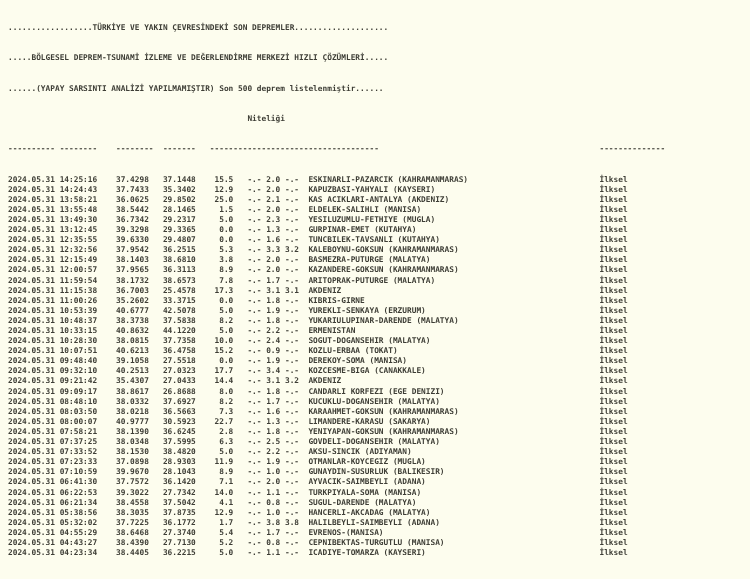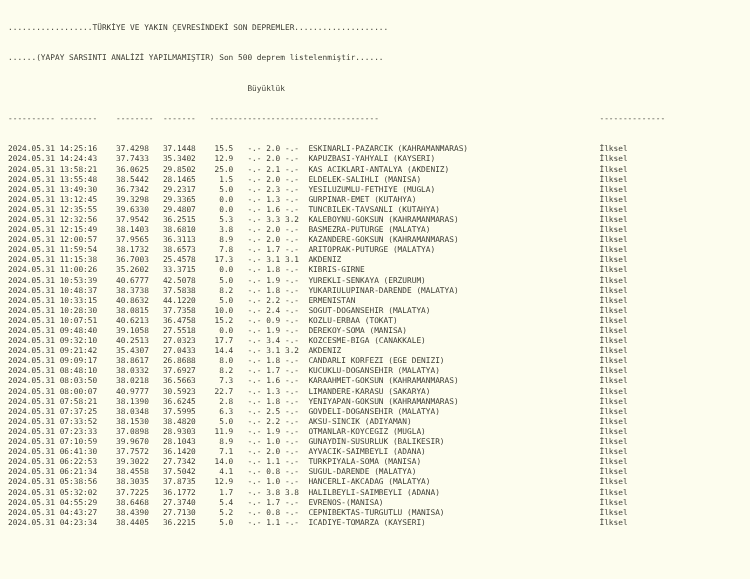--- a/index.html
+++ b/index.html
@@ -7,32 +7,34 @@
     padding: 0;
     width: 750px;
     height: 579px;
     overflow: hidden;
   }
   .screen {
     width: 750px;
     height: 579px;
     box-sizing: border-box;
     padding: 3px 8px 0 8px;
+    font-weight: bold;
   }
   .mono {
     font-family: "DejaVu Sans Mono", "Liberation Mono", monospace;
     font-size: 7.8px;
     line-height: 10.1px;
     white-space: pre;
     letter-spacing: 0;
   }
   .line { height: 10.1px; }
 </style>
 </head>
 <body style="background: rgb(253, 253, 238); color: rgb(61, 61, 53);">
 
 <div class="screen mono">
   <div class="line">..................TÜRKİYE VE YAKIN ÇEVRESİNDEKİ SON DEPREMLER....................</div>
+  <div class="line">.....BÖLGESEL DEPREM-TSUNAMİ İZLEME VE DEĞERLENDİRME MERKEZİ HIZLI ÇÖZÜMLERİ.....</div>
   <div class="line">......(YAPAY SARSINTI ANALİZİ YAPILMAMIŞTIR) Son 500 deprem listelenmiştir......</div>
-  <div class="line" id="magnitude-label-line">                                                   Büyüklük</div>
+  <div class="line" id="magnitude-label-line">                                                   Niteliği</div>
   <div class="line" id="header-underline">---------- --------    --------  -------   ------------------------------------                                               --------------</div>
   <div id="rows"><div class="line">2024.05.31 14:25:16    37.4298   37.1448    15.5   -.- 2.0 -.-  ESKINARLI-PAZARCIK (KAHRAMANMARAS)                            İlksel</div><div class="line">2024.05.31 14:24:43    37.7433   35.3402    12.9   -.- 2.0 -.-  KAPUZBASI-YAHYALI (KAYSERI)                                   İlksel</div><div class="line">2024.05.31 13:58:21    36.0625   29.8502    25.0   -.- 2.1 -.-  KAS ACIKLARI-ANTALYA (AKDENIZ)                                İlksel</div><div class="line">2024.05.31 13:55:48    38.5442   28.1465     1.5   -.- 2.0 -.-  ELDELEK-SALIHLI (MANISA)                                      İlksel</div><div class="line">2024.05.31 13:49:30    36.7342   29.2317     5.0   -.- 2.3 -.-  YESILUZUMLU-FETHIYE (MUGLA)                                   İlksel</div><div class="line">2024.05.31 13:12:45    39.3298   29.3365     0.0   -.- 1.3 -.-  GURPINAR-EMET (KUTAHYA)                                       İlksel</div><div class="line">2024.05.31 12:35:55    39.6330   29.4807     0.0   -.- 1.6 -.-  TUNCBILEK-TAVSANLI (KUTAHYA)                                  İlksel</div><div class="line">2024.05.31 12:32:56    37.9542   36.2515     5.3   -.- 3.3 3.2  KALEBOYNU-GOKSUN (KAHRAMANMARAS)                              İlksel</div><div class="line">2024.05.31 12:15:49    38.1403   38.6810     3.8   -.- 2.0 -.-  BASMEZRA-PUTURGE (MALATYA)                                    İlksel</div><div class="line">2024.05.31 12:00:57    37.9565   36.3113     8.9   -.- 2.0 -.-  KAZANDERE-GOKSUN (KAHRAMANMARAS)                              İlksel</div><div class="line">2024.05.31 11:59:54    38.1732   38.6573     7.8   -.- 1.7 -.-  ARITOPRAK-PUTURGE (MALATYA)                                   İlksel</div><div class="line">2024.05.31 11:15:38    36.7003   25.4578    17.3   -.- 3.1 3.1  AKDENIZ                                                       İlksel</div><div class="line">2024.05.31 11:00:26    35.2602   33.3715     0.0   -.- 1.8 -.-  KIBRIS-GIRNE                                                  İlksel</div><div class="line">2024.05.31 10:53:39    40.6777   42.5078     5.0   -.- 1.9 -.-  YUREKLI-SENKAYA (ERZURUM)                                     İlksel</div><div class="line">2024.05.31 10:48:37    38.3738   37.5838     8.2   -.- 1.8 -.-  YUKARIULUPINAR-DARENDE (MALATYA)                              İlksel</div><div class="line">2024.05.31 10:33:15    40.8632   44.1220     5.0   -.- 2.2 -.-  ERMENISTAN                                                    İlksel</div><div class="line">2024.05.31 10:28:30    38.0815   37.7358    10.0   -.- 2.4 -.-  SOGUT-DOGANSEHIR (MALATYA)                                    İlksel</div><div class="line">2024.05.31 10:07:51    40.6213   36.4758    15.2   -.- 0.9 -.-  KOZLU-ERBAA (TOKAT)                                           İlksel</div><div class="line">2024.05.31 09:48:40    39.1058   27.5518     0.0   -.- 1.9 -.-  DEREKOY-SOMA (MANISA)                                         İlksel</div><div class="line">2024.05.31 09:32:10    40.2513   27.0323    17.7   -.- 3.4 -.-  KOZCESME-BIGA (CANAKKALE)                                     İlksel</div><div class="line">2024.05.31 09:21:42    35.4307   27.0433    14.4   -.- 3.1 3.2  AKDENIZ                                                       İlksel</div><div class="line">2024.05.31 09:09:17    38.8617   26.8688     8.0   -.- 1.8 -.-  CANDARLI KORFEZI (EGE DENIZI)                                 İlksel</div><div class="line">2024.05.31 08:48:10    38.0332   37.6927     8.2   -.- 1.7 -.-  KUCUKLU-DOGANSEHIR (MALATYA)                                  İlksel</div><div class="line">2024.05.31 08:03:50    38.0218   36.5663     7.3   -.- 1.6 -.-  KARAAHMET-GOKSUN (KAHRAMANMARAS)                              İlksel</div><div class="line">2024.05.31 08:00:07    40.9777   30.5923    22.7   -.- 1.3 -.-  LIMANDERE-KARASU (SAKARYA)                                    İlksel</div><div class="line">2024.05.31 07:58:21    38.1390   36.6245     2.8   -.- 1.8 -.-  YENIYAPAN-GOKSUN (KAHRAMANMARAS)                              İlksel</div><div class="line">2024.05.31 07:37:25    38.0348   37.5995     6.3   -.- 2.5 -.-  GOVDELI-DOGANSEHIR (MALATYA)                                  İlksel</div><div class="line">2024.05.31 07:33:52    38.1530   38.4820     5.0   -.- 2.2 -.-  AKSU-SINCIK (ADIYAMAN)                                        İlksel</div><div class="line">2024.05.31 07:23:33    37.0898   28.9303    11.9   -.- 1.9 -.-  OTMANLAR-KOYCEGIZ (MUGLA)                                     İlksel</div><div class="line">2024.05.31 07:10:59    39.9670   28.1043     8.9   -.- 1.0 -.-  GUNAYDIN-SUSURLUK (BALIKESIR)                                 İlksel</div><div class="line">2024.05.31 06:41:30    37.7572   36.1420     7.1   -.- 2.0 -.-  AYVACIK-SAIMBEYLI (ADANA)                                     İlksel</div><div class="line">2024.05.31 06:22:53    39.3022   27.7342    14.0   -.- 1.1 -.-  TURKPIYALA-SOMA (MANISA)                                      İlksel</div><div class="line">2024.05.31 06:21:34    38.4558   37.5042     4.1   -.- 0.8 -.-  SUGUL-DARENDE (MALATYA)                                       İlksel</div><div class="line">2024.05.31 05:38:56    38.3035   37.8735    12.9   -.- 1.0 -.-  HANCERLI-AKCADAG (MALATYA)                                    İlksel</div><div class="line">2024.05.31 05:32:02    37.7225   36.1772     1.7   -.- 3.8 3.8  HALILBEYLI-SAIMBEYLI (ADANA)                                  İlksel</div><div class="line">2024.05.31 04:55:29    38.6468   27.3740     5.4   -.- 1.7 -.-  EVRENOS-(MANISA)                                              İlksel</div><div class="line">2024.05.31 04:43:27    38.4390   27.7130     5.2   -.- 0.8 -.-  CEPNIBEKTAS-TURGUTLU (MANISA)                                 İlksel</div><div class="line">2024.05.31 04:23:34    38.4405   36.2215     5.0   -.- 1.1 -.-  ICADIYE-TOMARZA (KAYSERI)                                     İlksel</div></div>
 </div>
 
 </body></html>

